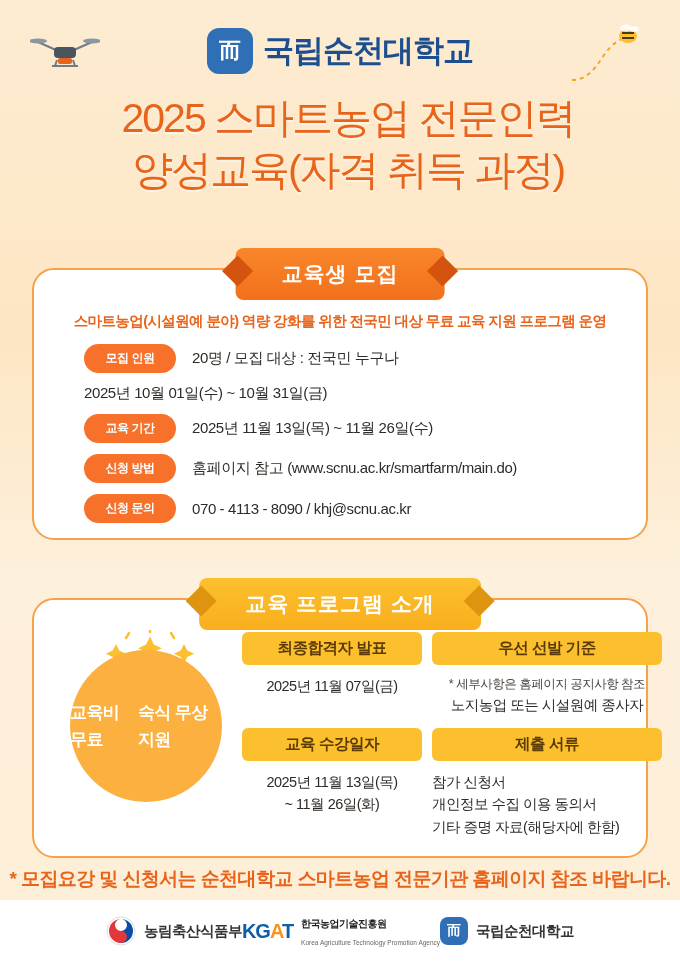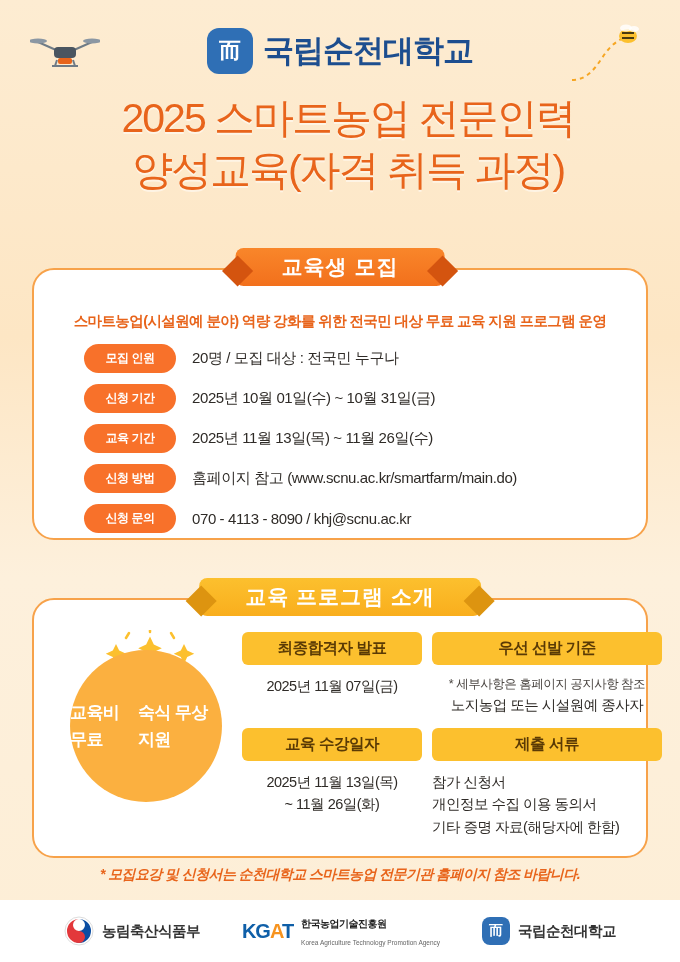--- a/index.html
+++ b/index.html
@@ -39,21 +39,21 @@
   .title {
     position: absolute; top: 92px; left: 8px; width: 100%;
     text-align: center; color: #e8641b;
     font-size: 41px; font-weight: normal; line-height: 1.28; letter-spacing: -2px;
     text-shadow: 0 2px 0 rgba(255,255,255,.5);
   }
   
   .ribbon {
     position: absolute; left: 50%; transform: translateX(-50%);
     color: #fff; font-size: 21px; font-weight: bold; letter-spacing: 1px;
-    padding: 5px 46px; border-radius: 8px; z-index: 3;
+    padding: 12px 46px; border-radius: 8px; z-index: 3;
     white-space: nowrap;
   }
   .ribbon.orange { background: linear-gradient(180deg,#f9862a,#f2701c); }
   .ribbon.yellow { background: linear-gradient(180deg,#fcc02e,#f9ae1d); }
   .ribbon::before, .ribbon::after {
     content:""; position: absolute; top: 12px; width: 22px; height: 22px;
     transform: rotate(45deg); z-index:-1;
   }
   .ribbon.orange::before { left: -9px; background:#d4540f; }
   .ribbon.orange::after  { right: -9px; background:#d4540f; }
@@ -106,28 +106,27 @@
   }
   .ctext {
     text-align: center; font-size: 14.5px; color: #2f2b27; line-height: 1.55;
     letter-spacing: -0.5px;
   }
   .ctext.left { text-align: left; }
   .small { font-size: 12.5px; color: #4a4541; }
 
   .footnote {
     position: absolute; top: 866px; left: 0; width: 100%;
-    text-align: center; color: #e8641b; font-size: 14px; font-weight: bold;
+    text-align: center; color: #e8641b; font-size: 19px; font-weight: bold;
     letter-spacing: -0.6px;
-    font-style: italic;
   }
   .footer {
     position: absolute; bottom: 0; left: 0; width: 100%; height: 62px;
     background: #fff;
-    display: flex; align-items: center; justify-content: center; gap: 42px;
+    display: flex; align-items: center; justify-content: center; 
   }
   .forg { display: flex; align-items: center; gap: 8px; }
   .forg .lbl { font-size: 14.5px; font-weight: bold; color: #333; letter-spacing: -0.5px; }
   .kgt { font-size: 20px; font-weight: bold; color: #0f5fa8; letter-spacing: -1px; }
   .kgt .q { color: #f7931e; }
   .kgt-sub { font-size: 10px; font-weight: bold; color: #222; letter-spacing:-0.5px; }
   .kgt-eng { font-size: 6.5px; color: #666; letter-spacing: 0; }
   .mini-logo {
     width: 28px; height: 28px; border-radius: 8px; background:#2f6fb5;
     display:flex;align-items:center;justify-content:center;color:#fff;font-size:14px;font-weight:bold;
@@ -171,21 +170,20 @@
 
   <div class="ribbon orange r1">교육생 모집</div>
   <div class="card" id="card1">
     <div class="lead">스마트농업(시설원예 분야) 역량 강화를 위한 전국민 대상 무료 교육 지원 프로그램 운영</div>
     <div class="rows">
       <div class="row">
         <div class="pill">모집 인원</div>
         <div class="rowtext">20명 / 모집 대상 : 전국민 누구나</div>
       </div>
       <div class="row">
-        <div class="pill">신청 기간</div>
         <div class="rowtext">2025년 10월 01일(수) ~ 10월 31일(금)</div>
       </div>
       <div class="row">
         <div class="pill">교육 기간</div>
         <div class="rowtext">2025년 11월 13일(목) ~ 11월 26일(수)</div>
       </div>
       <div class="row">
         <div class="pill">신청 방법</div>
         <div class="rowtext">홈페이지 참고 (www.scnu.ac.kr/smartfarm/main.do)</div>
       </div>

